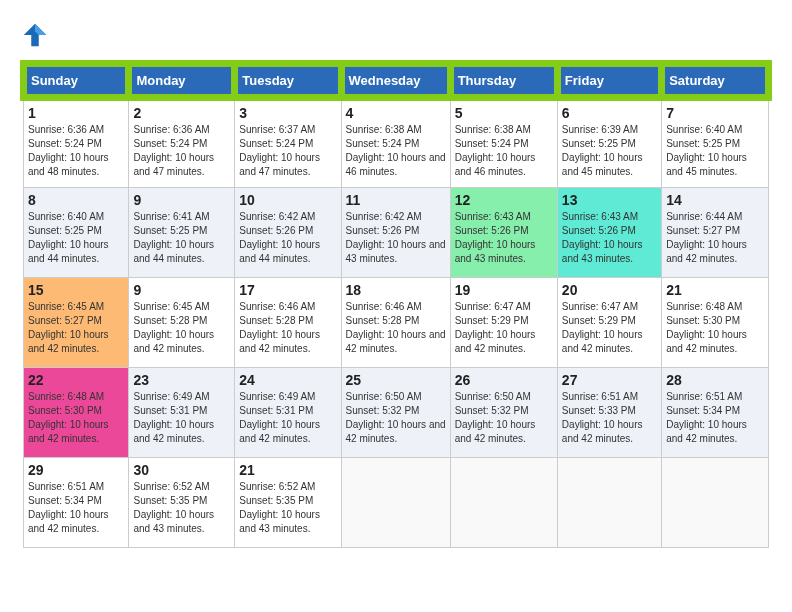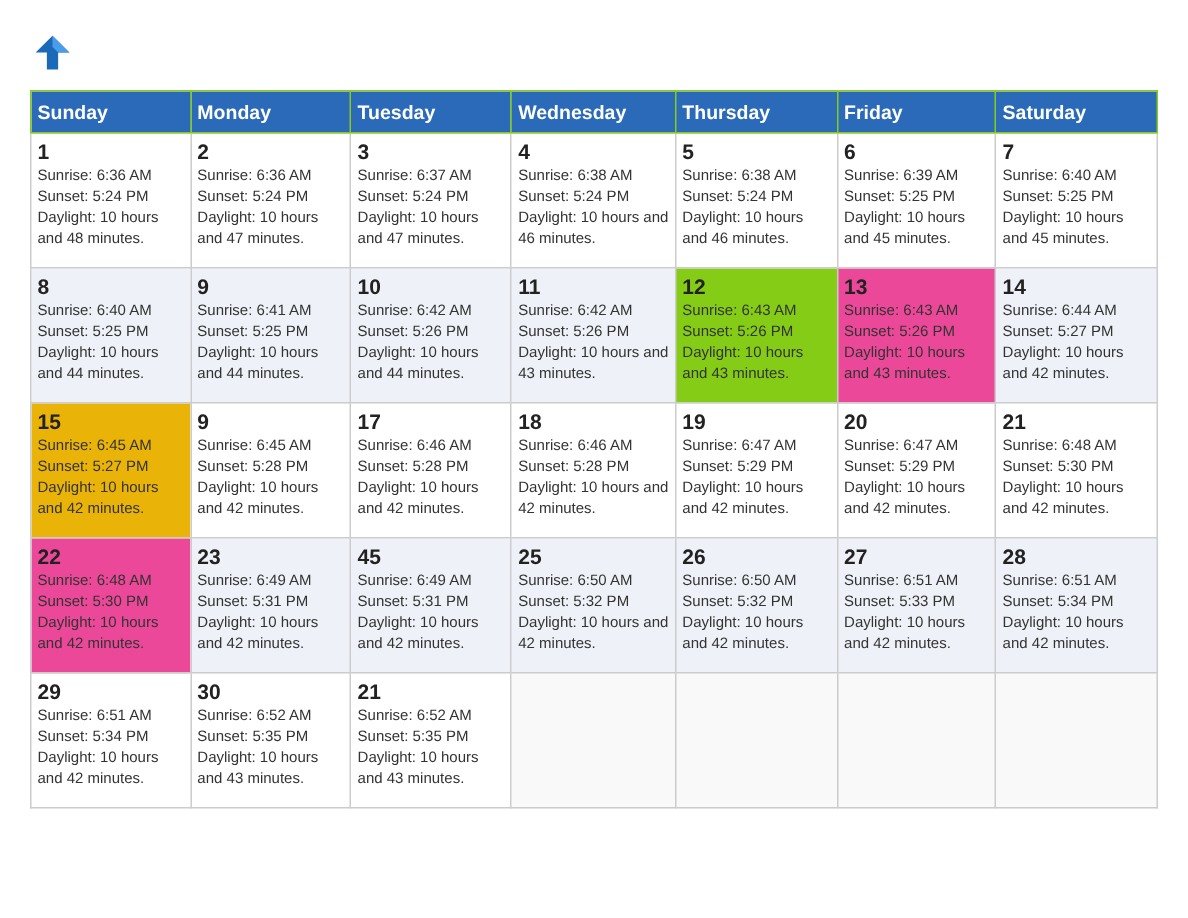--- a/index.html
+++ b/index.html
@@ -57,21 +57,21 @@
       border-collapse: collapse;
       font-size: 11px;
     }
     .calendar-table th {
       background-color: #2a6ab8;
       color: white;
       padding: 6px 4px;
       text-align: left;
       font-size: 13px;
       font-weight: bold;
-      border: 1px solid #84cc16;
+      border: 7px solid #84cc16;
     }
     .calendar-table td {
       border: 1px solid #ccc;
       padding: 4px;
       vertical-align: top;
       width: 113px;
       height: 90px;
       background: #fff;
     }
     .calendar-table tr:nth-child(even) td {
@@ -136,37 +136,37 @@
         <td style="background: rgb(255, 255, 255);"><span class="day-number">4</span><span class="day-info">Sunrise: 6:38 AM<br>Sunset: 5:24 PM<br>Daylight: 10 hours and 46 minutes.</span></td>
         <td style="background: rgb(255, 255, 255);"><span class="day-number">5</span><span class="day-info">Sunrise: 6:38 AM<br>Sunset: 5:24 PM<br>Daylight: 10 hours and 46 minutes.</span></td>
         <td style="background: rgb(255, 255, 255);"><span class="day-number">6</span><span class="day-info">Sunrise: 6:39 AM<br>Sunset: 5:25 PM<br>Daylight: 10 hours and 45 minutes.</span></td>
         <td style="background: rgb(255, 255, 255);"><span class="day-number">7</span><span class="day-info">Sunrise: 6:40 AM<br>Sunset: 5:25 PM<br>Daylight: 10 hours and 45 minutes.</span></td>
       </tr>
       <tr>
         <td style="background: rgb(238, 242, 248);"><span class="day-number">8</span><span class="day-info">Sunrise: 6:40 AM<br>Sunset: 5:25 PM<br>Daylight: 10 hours and 44 minutes.</span></td>
         <td style="background: rgb(238, 242, 248);"><span class="day-number">9</span><span class="day-info">Sunrise: 6:41 AM<br>Sunset: 5:25 PM<br>Daylight: 10 hours and 44 minutes.</span></td>
         <td style="background: rgb(238, 242, 248);"><span class="day-number">10</span><span class="day-info">Sunrise: 6:42 AM<br>Sunset: 5:26 PM<br>Daylight: 10 hours and 44 minutes.</span></td>
         <td style="background: rgb(238, 242, 248);"><span class="day-number">11</span><span class="day-info">Sunrise: 6:42 AM<br>Sunset: 5:26 PM<br>Daylight: 10 hours and 43 minutes.</span></td>
-        <td style="background: #84cc16;"><span class="day-number">12</span><span class="day-info">Sunrise: 6:43 AM<br>Sunset: 5:26 PM<br>Daylight: 10 hours and 43 minutes.</span></td>
-        <td style="background: #ec4899;"><span class="day-number">13</span><span class="day-info">Sunrise: 6:43 AM<br>Sunset: 5:26 PM<br>Daylight: 10 hours and 43 minutes.</span></td>
+        <td style="background: #86efac;"><span class="day-number">12</span><span class="day-info">Sunrise: 6:43 AM<br>Sunset: 5:26 PM<br>Daylight: 10 hours and 43 minutes.</span></td>
+        <td style="background: #5eead4;"><span class="day-number">13</span><span class="day-info">Sunrise: 6:43 AM<br>Sunset: 5:26 PM<br>Daylight: 10 hours and 43 minutes.</span></td>
         <td style="background: rgb(238, 242, 248);"><span class="day-number">14</span><span class="day-info">Sunrise: 6:44 AM<br>Sunset: 5:27 PM<br>Daylight: 10 hours and 42 minutes.</span></td>
       </tr>
       <tr>
-        <td style="background: #eab308; margin-top: 40px;"><span class="day-number">15</span><span class="day-info">Sunrise: 6:45 AM<br>Sunset: 5:27 PM<br>Daylight: 10 hours and 42 minutes.</span></td>
+        <td style="background: #fdba74; margin-top: 40px;"><span class="day-number">15</span><span class="day-info">Sunrise: 6:45 AM<br>Sunset: 5:27 PM<br>Daylight: 10 hours and 42 minutes.</span></td>
         <td style="background: rgb(255, 255, 255);"><span class="day-number">9</span><span class="day-info">Sunrise: 6:45 AM<br>Sunset: 5:28 PM<br>Daylight: 10 hours and 42 minutes.</span></td>
         <td style="background: rgb(255, 255, 255);"><span class="day-number">17</span><span class="day-info">Sunrise: 6:46 AM<br>Sunset: 5:28 PM<br>Daylight: 10 hours and 42 minutes.</span></td>
         <td style="background: rgb(255, 255, 255);"><span class="day-number">18</span><span class="day-info">Sunrise: 6:46 AM<br>Sunset: 5:28 PM<br>Daylight: 10 hours and 42 minutes.</span></td>
         <td style="background: rgb(255, 255, 255);"><span class="day-number">19</span><span class="day-info">Sunrise: 6:47 AM<br>Sunset: 5:29 PM<br>Daylight: 10 hours and 42 minutes.</span></td>
         <td style="background: rgb(255, 255, 255);"><span class="day-number">20</span><span class="day-info">Sunrise: 6:47 AM<br>Sunset: 5:29 PM<br>Daylight: 10 hours and 42 minutes.</span></td>
         <td style="background: rgb(255, 255, 255);"><span class="day-number">21</span><span class="day-info">Sunrise: 6:48 AM<br>Sunset: 5:30 PM<br>Daylight: 10 hours and 42 minutes.</span></td>
       </tr>
       <tr>
         <td style="background: #ec4899;"><span class="day-number">22</span><span class="day-info">Sunrise: 6:48 AM<br>Sunset: 5:30 PM<br>Daylight: 10 hours and 42 minutes.</span></td>
         <td style="background: rgb(238, 242, 248);"><span class="day-number">23</span><span class="day-info">Sunrise: 6:49 AM<br>Sunset: 5:31 PM<br>Daylight: 10 hours and 42 minutes.</span></td>
-        <td style="background: rgb(238, 242, 248);"><span class="day-number">45</span><span class="day-info">Sunrise: 6:49 AM<br>Sunset: 5:31 PM<br>Daylight: 10 hours and 42 minutes.</span></td>
+        <td style="background: rgb(238, 242, 248);"><span class="day-number">24</span><span class="day-info">Sunrise: 6:49 AM<br>Sunset: 5:31 PM<br>Daylight: 10 hours and 42 minutes.</span></td>
         <td style="background: rgb(238, 242, 248);"><span class="day-number">25</span><span class="day-info">Sunrise: 6:50 AM<br>Sunset: 5:32 PM<br>Daylight: 10 hours and 42 minutes.</span></td>
         <td style="background: rgb(238, 242, 248); margin-left: 48px;"><span class="day-number">26</span><span class="day-info">Sunrise: 6:50 AM<br>Sunset: 5:32 PM<br>Daylight: 10 hours and 42 minutes.</span></td>
         <td style="background: rgb(238, 242, 248);"><span class="day-number">27</span><span class="day-info">Sunrise: 6:51 AM<br>Sunset: 5:33 PM<br>Daylight: 10 hours and 42 minutes.</span></td>
         <td style="background: rgb(238, 242, 248);"><span class="day-number">28</span><span class="day-info">Sunrise: 6:51 AM<br>Sunset: 5:34 PM<br>Daylight: 10 hours and 42 minutes.</span></td>
       </tr>
       <tr>
         <td style="background: rgb(255, 255, 255);"><span class="day-number">29</span><span class="day-info">Sunrise: 6:51 AM<br>Sunset: 5:34 PM<br>Daylight: 10 hours and 42 minutes.</span></td>
         <td style="background: rgb(255, 255, 255);"><span class="day-number">30</span><span class="day-info">Sunrise: 6:52 AM<br>Sunset: 5:35 PM<br>Daylight: 10 hours and 43 minutes.</span></td>
         <td style="background: rgb(255, 255, 255);"><span class="day-number">21</span><span class="day-info">Sunrise: 6:52 AM<br>Sunset: 5:35 PM<br>Daylight: 10 hours and 43 minutes.</span></td>
         <td class="empty-cell"></td>

